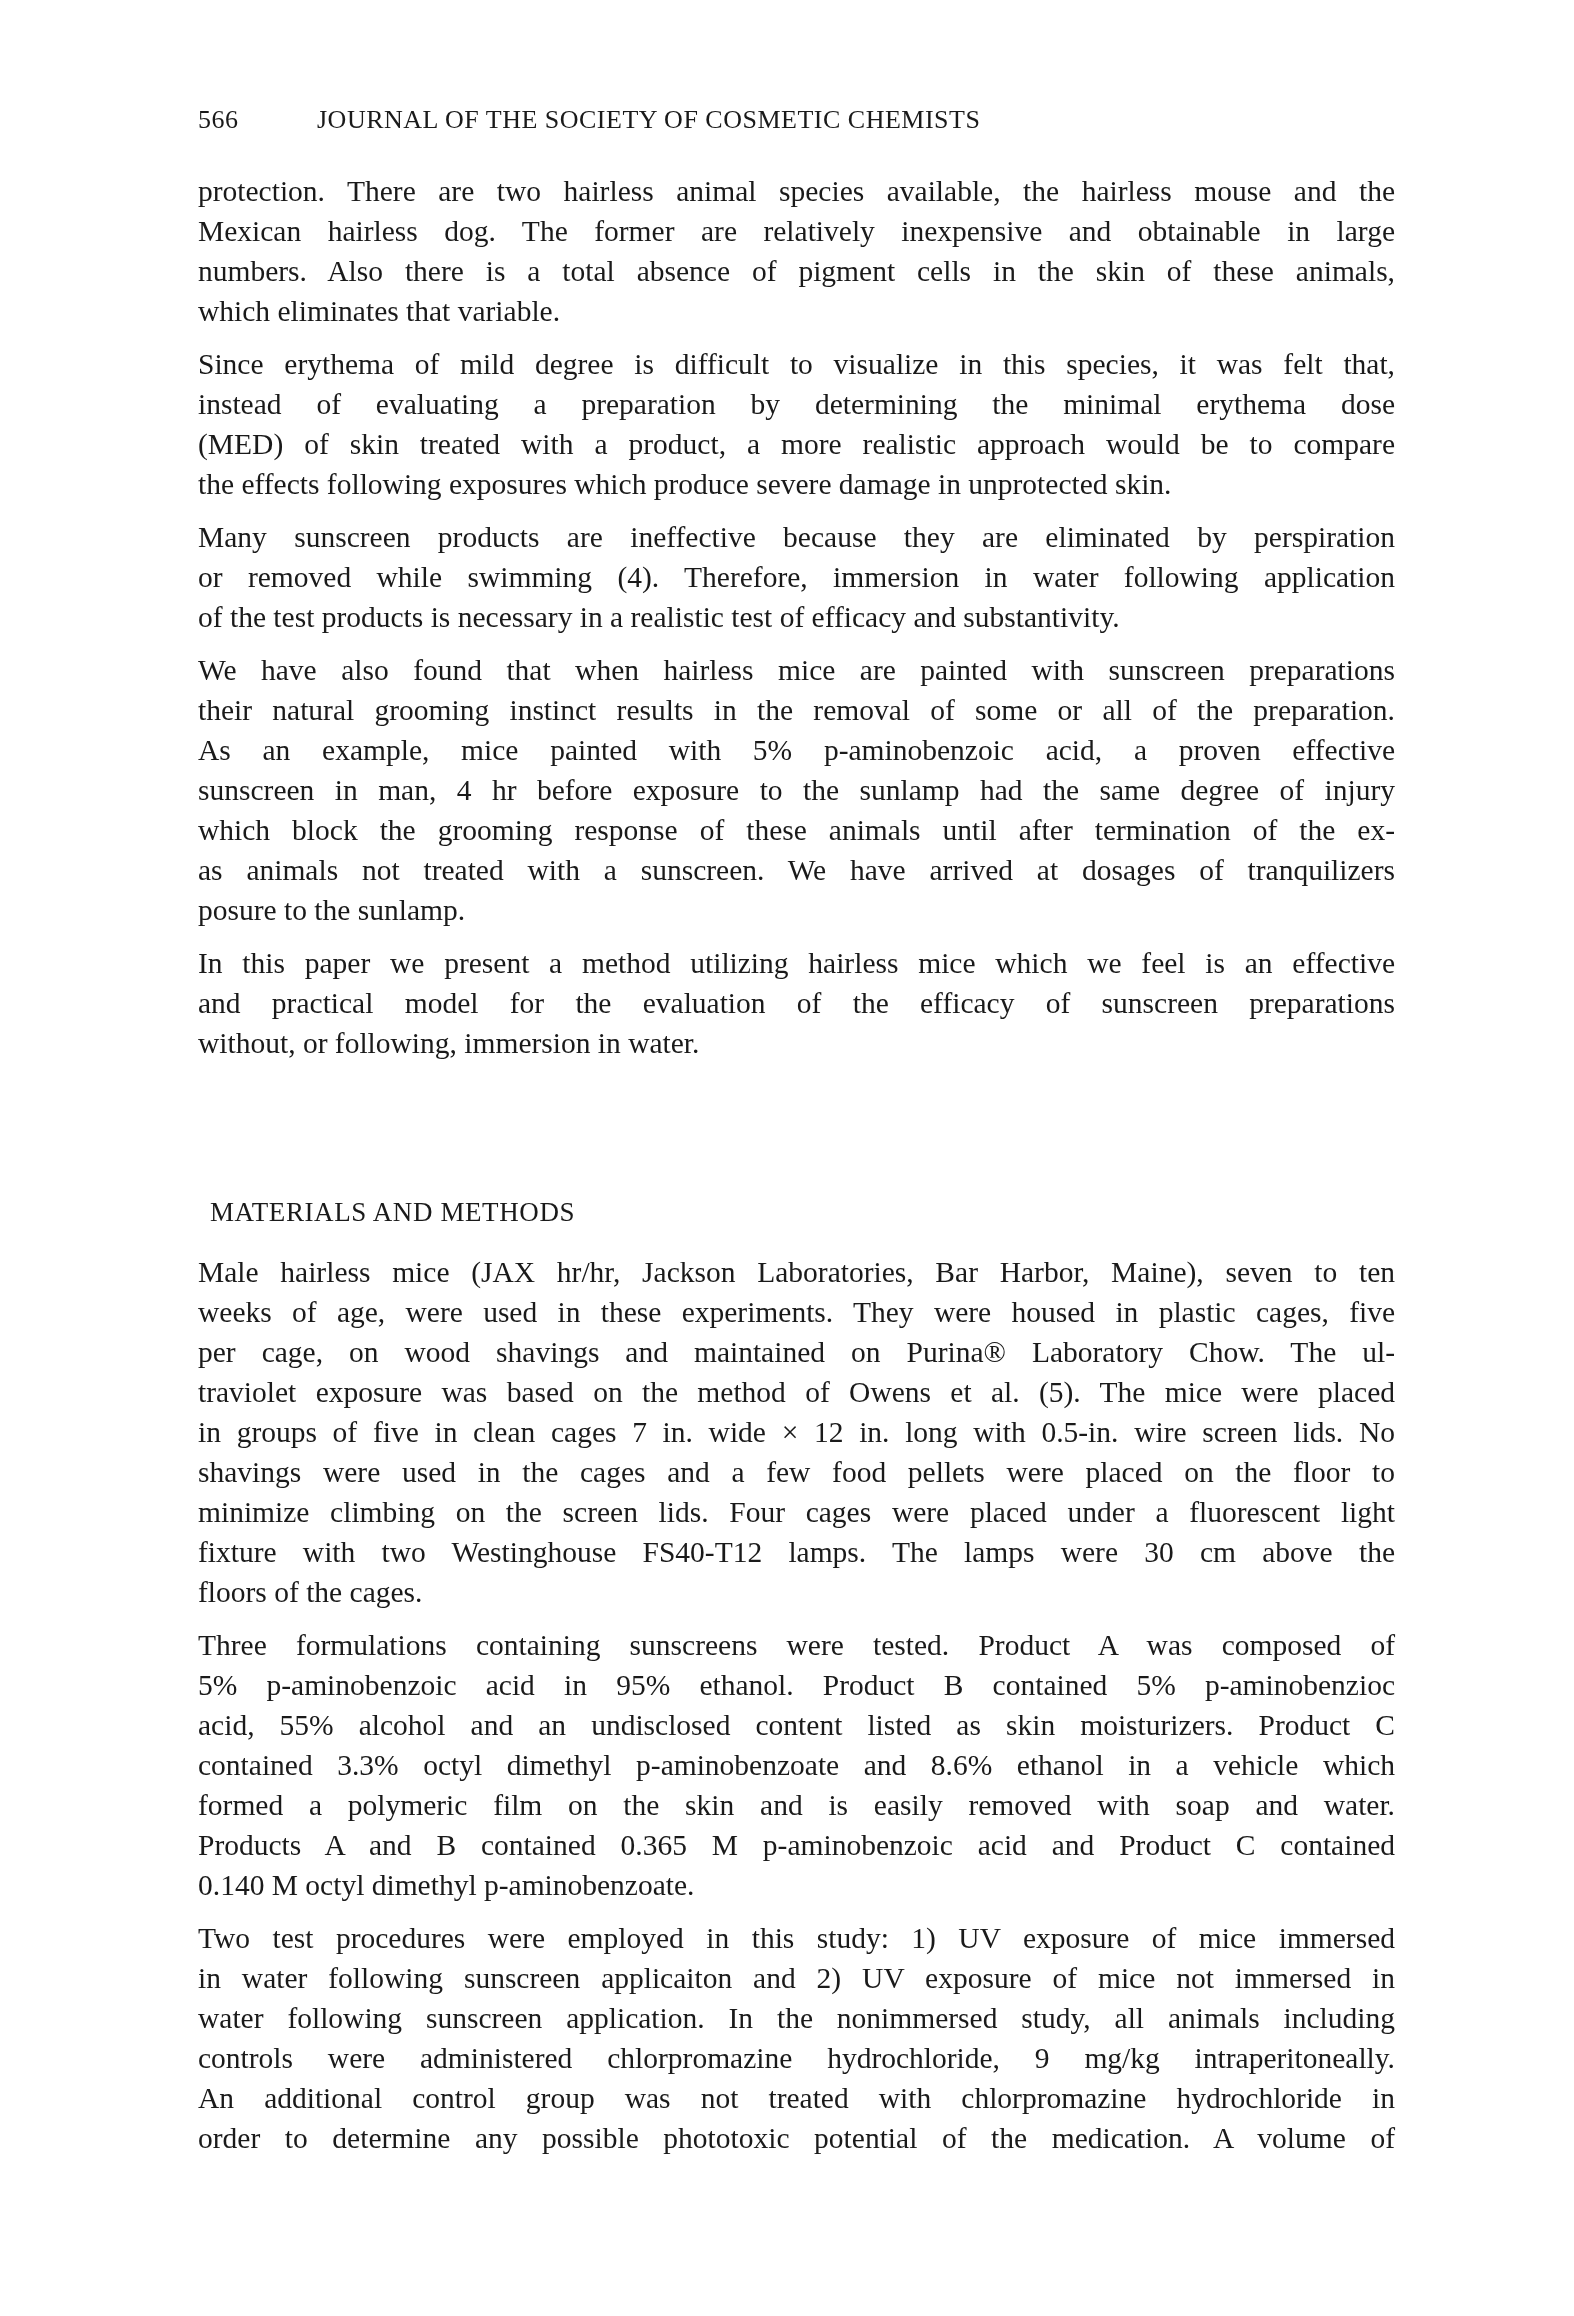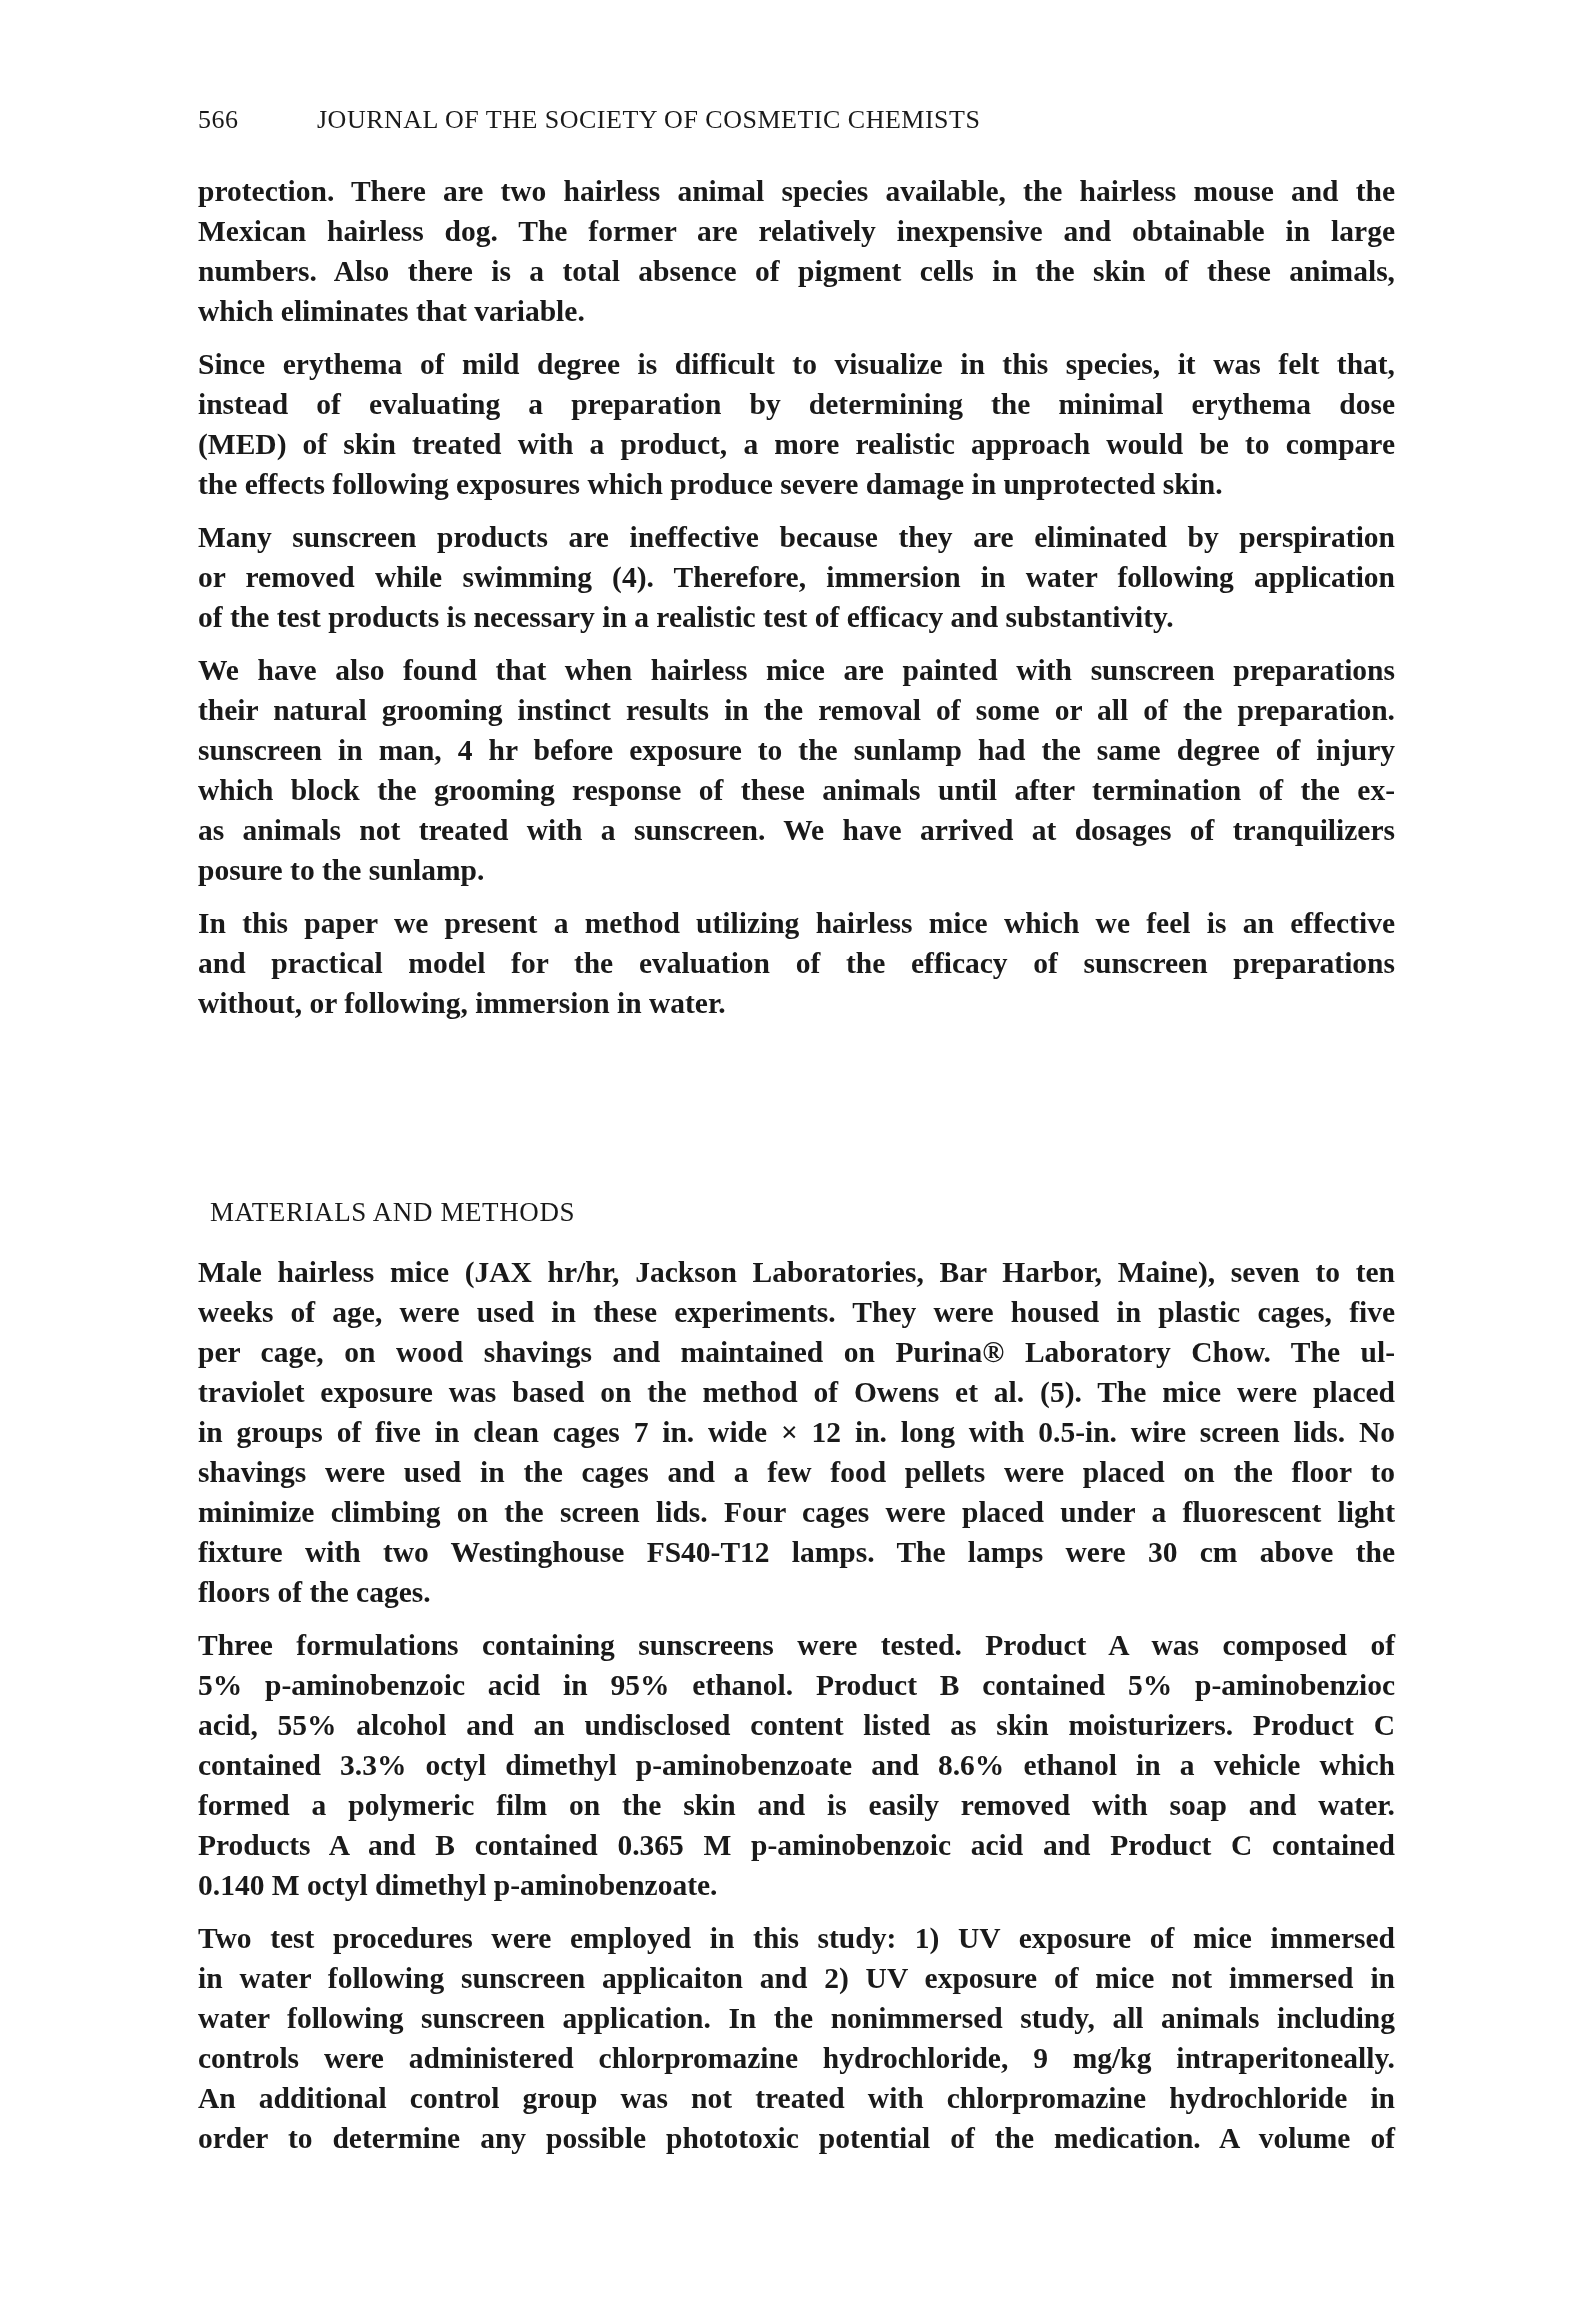--- a/index.html
+++ b/index.html
@@ -2,21 +2,21 @@
 <html style="font-size:15px"><head>
 <meta charset="utf-8">
 <style>
   html, body { margin: 0; padding: 0; background: #ffffff; }
   body { width: 1575px; height: 2316px; position: relative; overflow: hidden;
          font-family: "Liberation Serif", "DejaVu Serif", serif; color: #1a1a1a; }
   .header { position: absolute; top: 105px; left: 198px; font-size: 26px; letter-spacing: 0.5px; }
   .header .pnum { display: inline-block; width: 112px; }
   .body { position: absolute; left: 198px; width: 1197px; }
   .line { display: block; font-size: 29.5px; line-height: 40px; height: 40px;
-          white-space: nowrap; text-align: justify; text-align-last: justify; font-weight: bold; }
+          white-space: nowrap; text-align: justify; text-align-last: justify; }
   .line.last { text-align-last: left; }
   .para { margin-bottom: 13px; }
   .heading { position: absolute; left: 202px; top: 1197px; font-size: 27px; letter-spacing: 0.6px; margin-left: 8px; }
 </style>
 </head>
 <body>
 
 <div class="header">
   <span class="pnum">566</span>
   <span>JOURNAL OF THE SOCIETY OF COSMETIC CHEMISTS</span>
@@ -36,20 +36,21 @@
       <span class="line last">the effects following exposures which produce severe damage in unprotected skin.</span>
     </div>
     <div class="para">
       <span class="line">Many sunscreen products are ineffective because they are eliminated by perspiration</span>
       <span class="line">or removed while swimming (4). Therefore, immersion in water following application</span>
       <span class="line last">of the test products is necessary in a realistic test of efficacy and substantivity.</span>
     </div>
     <div class="para">
       <span class="line">We have also found that when hairless mice are painted with sunscreen preparations</span>
       <span class="line">their natural grooming instinct results in the removal of some or all of the preparation.</span>
+      <span class="line">As an example, mice painted with 5% p-aminobenzoic acid, a proven effective</span>
       <span class="line">sunscreen in man, 4 hr before exposure to the sunlamp had the same degree of injury</span>
       <span class="line">which block the grooming response of these animals until after termination of the ex-</span>
       <span class="line">as animals not treated with a sunscreen. We have arrived at dosages of tranquilizers</span>
       <span class="line last">posure to the sunlamp.</span>
     </div>
     <div class="para">
       <span class="line">In this paper we present a method utilizing hairless mice which we feel is an effective</span>
       <span class="line">and practical model for the evaluation of the efficacy of sunscreen preparations</span>
       <span class="line last">without, or following, immersion in water.</span>
     </div>

